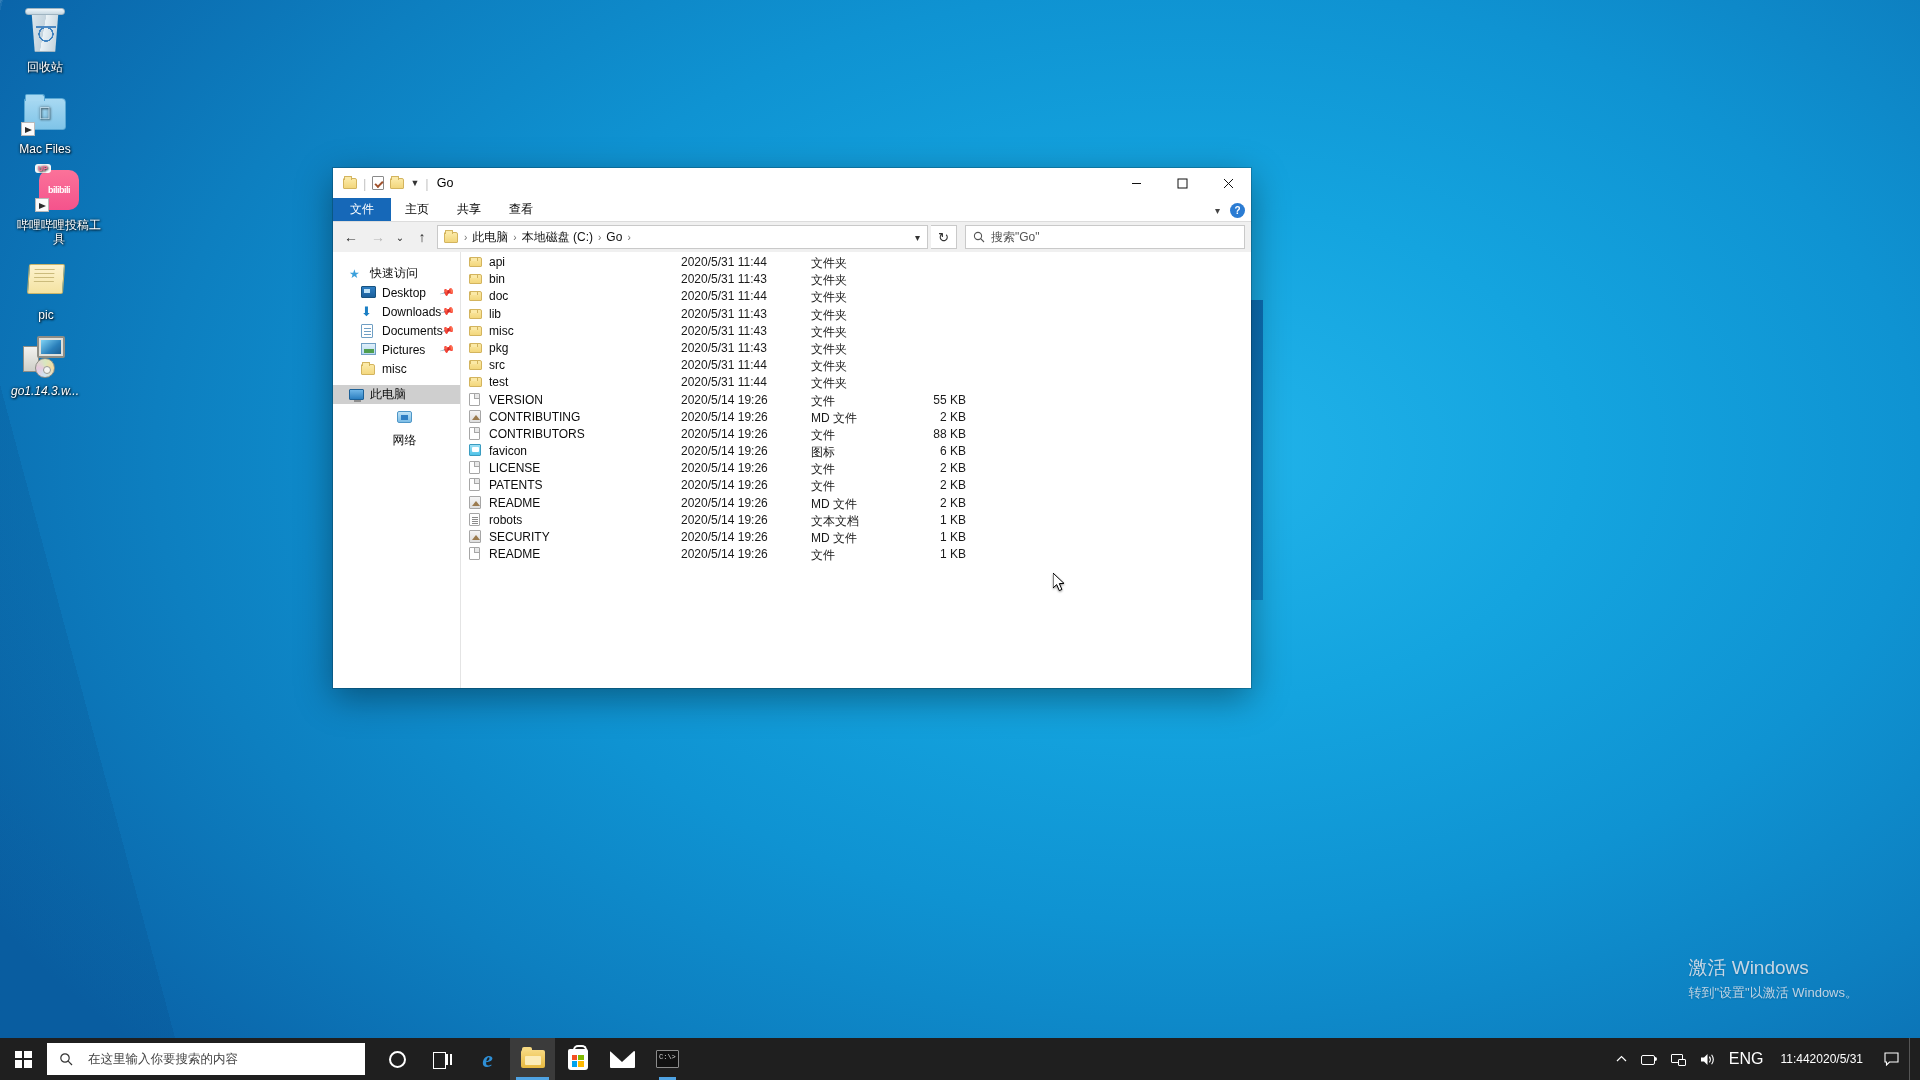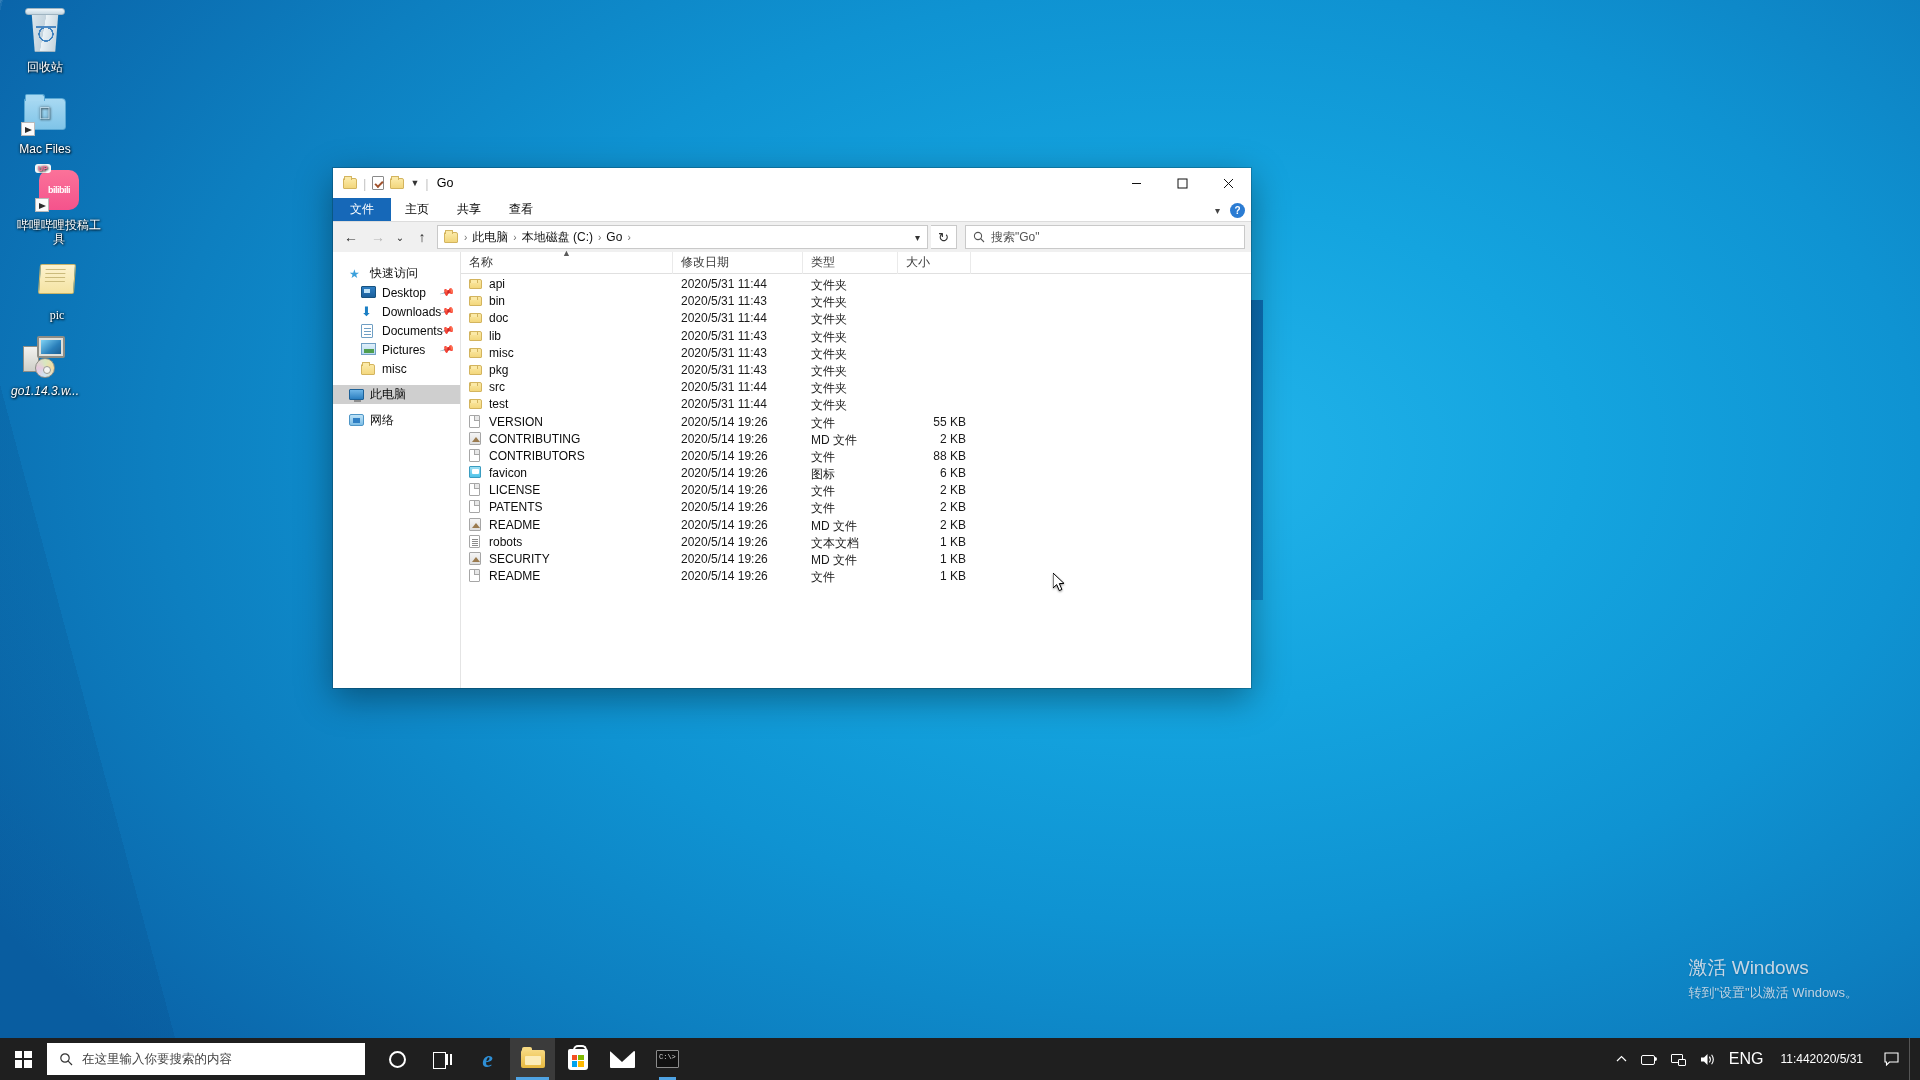--- a/index.html
+++ b/index.html
@@ -321,21 +321,21 @@
   
   #taskbar{
     position:absolute; left:0; bottom:0; width:1920px; height:42px;
     background:#1f1f1f; display:flex; align-items:center; z-index:40;
   }
   .startbtn{ width:46px;height:42px;display:flex;align-items:center;justify-content:center;cursor:default; }
   .winlogo{ width:17px;height:17px;display:grid;grid-template-columns:1fr 1fr;grid-template-rows:1fr 1fr;gap:2px; }
   .winlogo i{ background:#fff; display:block; }
 
   .tsearch{
-    width:318px;height:32px;background:#fff;display:flex;align-items:center;gap:9px;padding:0 12px;
+    width:318px;height:32px;background:#fff;display:flex;align-items:center;gap:15px;padding:0 12px;
     margin-left:1px; cursor:text;
   }
   .tsearch .ph{ color:#444; font-size:12.5px; }
 
   .tbicons{ display:flex; align-items:center; margin-left:10px; height:42px; }
   .tbi{
     width:45px;height:42px;display:flex;align-items:center;justify-content:center;position:relative;cursor:default;
   }
   .tbi.active{ background:#3b3b3b; }
   .tbi.active::after{
@@ -422,21 +422,21 @@
 
   <div class="dicon" style="left:16px; top:166px;">
     <div class="glyph">
       <div class="ic-bili">bilibili</div>
       <div class="ic-bili-up">UP</div>
       <div class="shortcut-arrow"></div>
     </div>
     <span class="cap">哔哩哔哩投稿工具</span>
   </div>
 
-  <div class="dicon" style="left:14px; top:256px;font-family:Liberation Serif, serif;">
+  <div class="dicon" style="left:3px; top:256px;">
     <div class="glyph">
       <div class="ic-folder-open"></div>
     </div>
     <span class="cap">pic</span>
   </div>
 
   <div class="dicon" style="left:2px; top:332px;font-style:italic;">
     <div class="glyph">
       <div class="ic-setup-box"></div>
       <div class="ic-setup-mon"></div>
@@ -555,38 +555,29 @@
               <span class="icn-folder" style="position:absolute;top:2px;"></span>
             </span>
           <span>misc</span>
         </div>
         <div class="navitem sel" style="margin-top:7px;">
           <span class="ni">
               <span class="icn-pc" style="position:absolute;top:1px;"></span>
             </span>
           <span>此电脑</span>
         </div>
-        <div class="navitem" style="margin-top:7px;">
+        <div class="navitem" style="margin-top:7px;flex-direction:column;">
           <span class="ni">
               <span class="icn-net" style="position:absolute;"></span>
             </span>
           <span>网络</span>
         </div>
       </div>
 
       <div class="listpane">
-        <div class="colhead">
-          <div class="ch name">
-            <span>名称</span>
-            <span class="sortarrow">▲</span>
-          </div>
-          <div class="ch date">修改日期</div>
-          <div class="ch type">类型</div>
-          <div class="ch size">大小</div>
-        </div>
         <div class="rows" id="file-rows">
             <div class="row">
               <div class="cell c-name">
                 <span class="fi">
                   <span class="fi-folder" style="position:absolute;"></span>
                 </span>
                 <span>api</span>
               </div>
               <div class="cell c-date">2020/5/31 11:44</div>
               <div class="cell c-type">文件夹</div>

